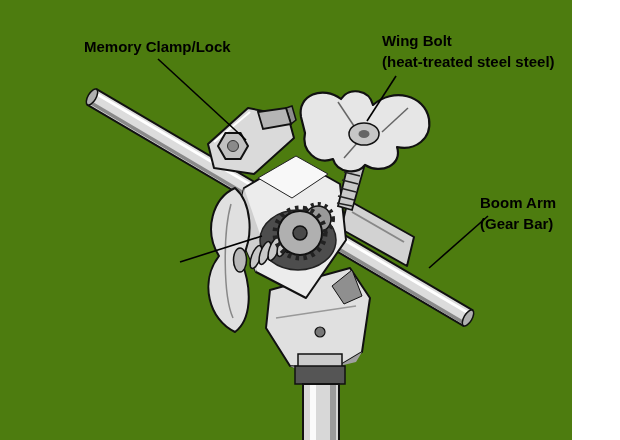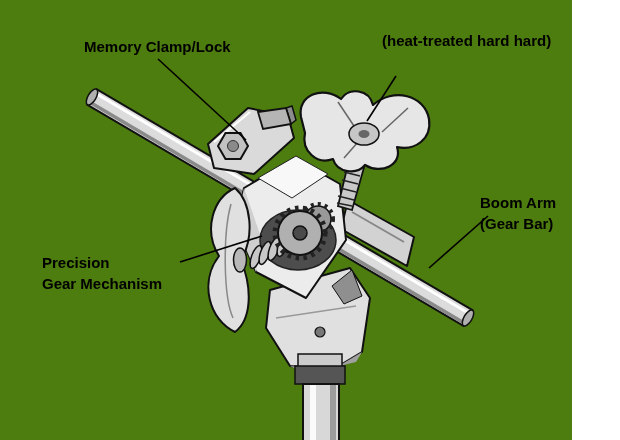--- a/index.html
+++ b/index.html
@@ -136,26 +136,23 @@
       <line x1="488" y1="216" x2="429" y2="268"></line>
       <line x1="180" y1="262" x2="262" y2="236"></line>
     </g>
   </svg>
 
   <div class="callout" style="left:84px; top:36px;">
     <span>Memory Clamp/Lock</span>
   </div>
 
   <div class="callout" style="left:382px; top:30px;">
-    <span>(heat-treated hard hard)</span>
+    <span>Wing Bolt</span>
+    <span>(heat-treated steel steel)</span>
   </div>
 
   <div class="callout" style="left:480px; top:192px;">
     <span>Boom Arm</span>
     <span>(Gear Bar)</span>
   </div>
 
-  <div class="callout" style="left:42px; top:252px;">
-    <span>Precision</span>
-    <span>Gear Mechanism</span>
-  </div>
 
 </div>
 
 </body></html>

